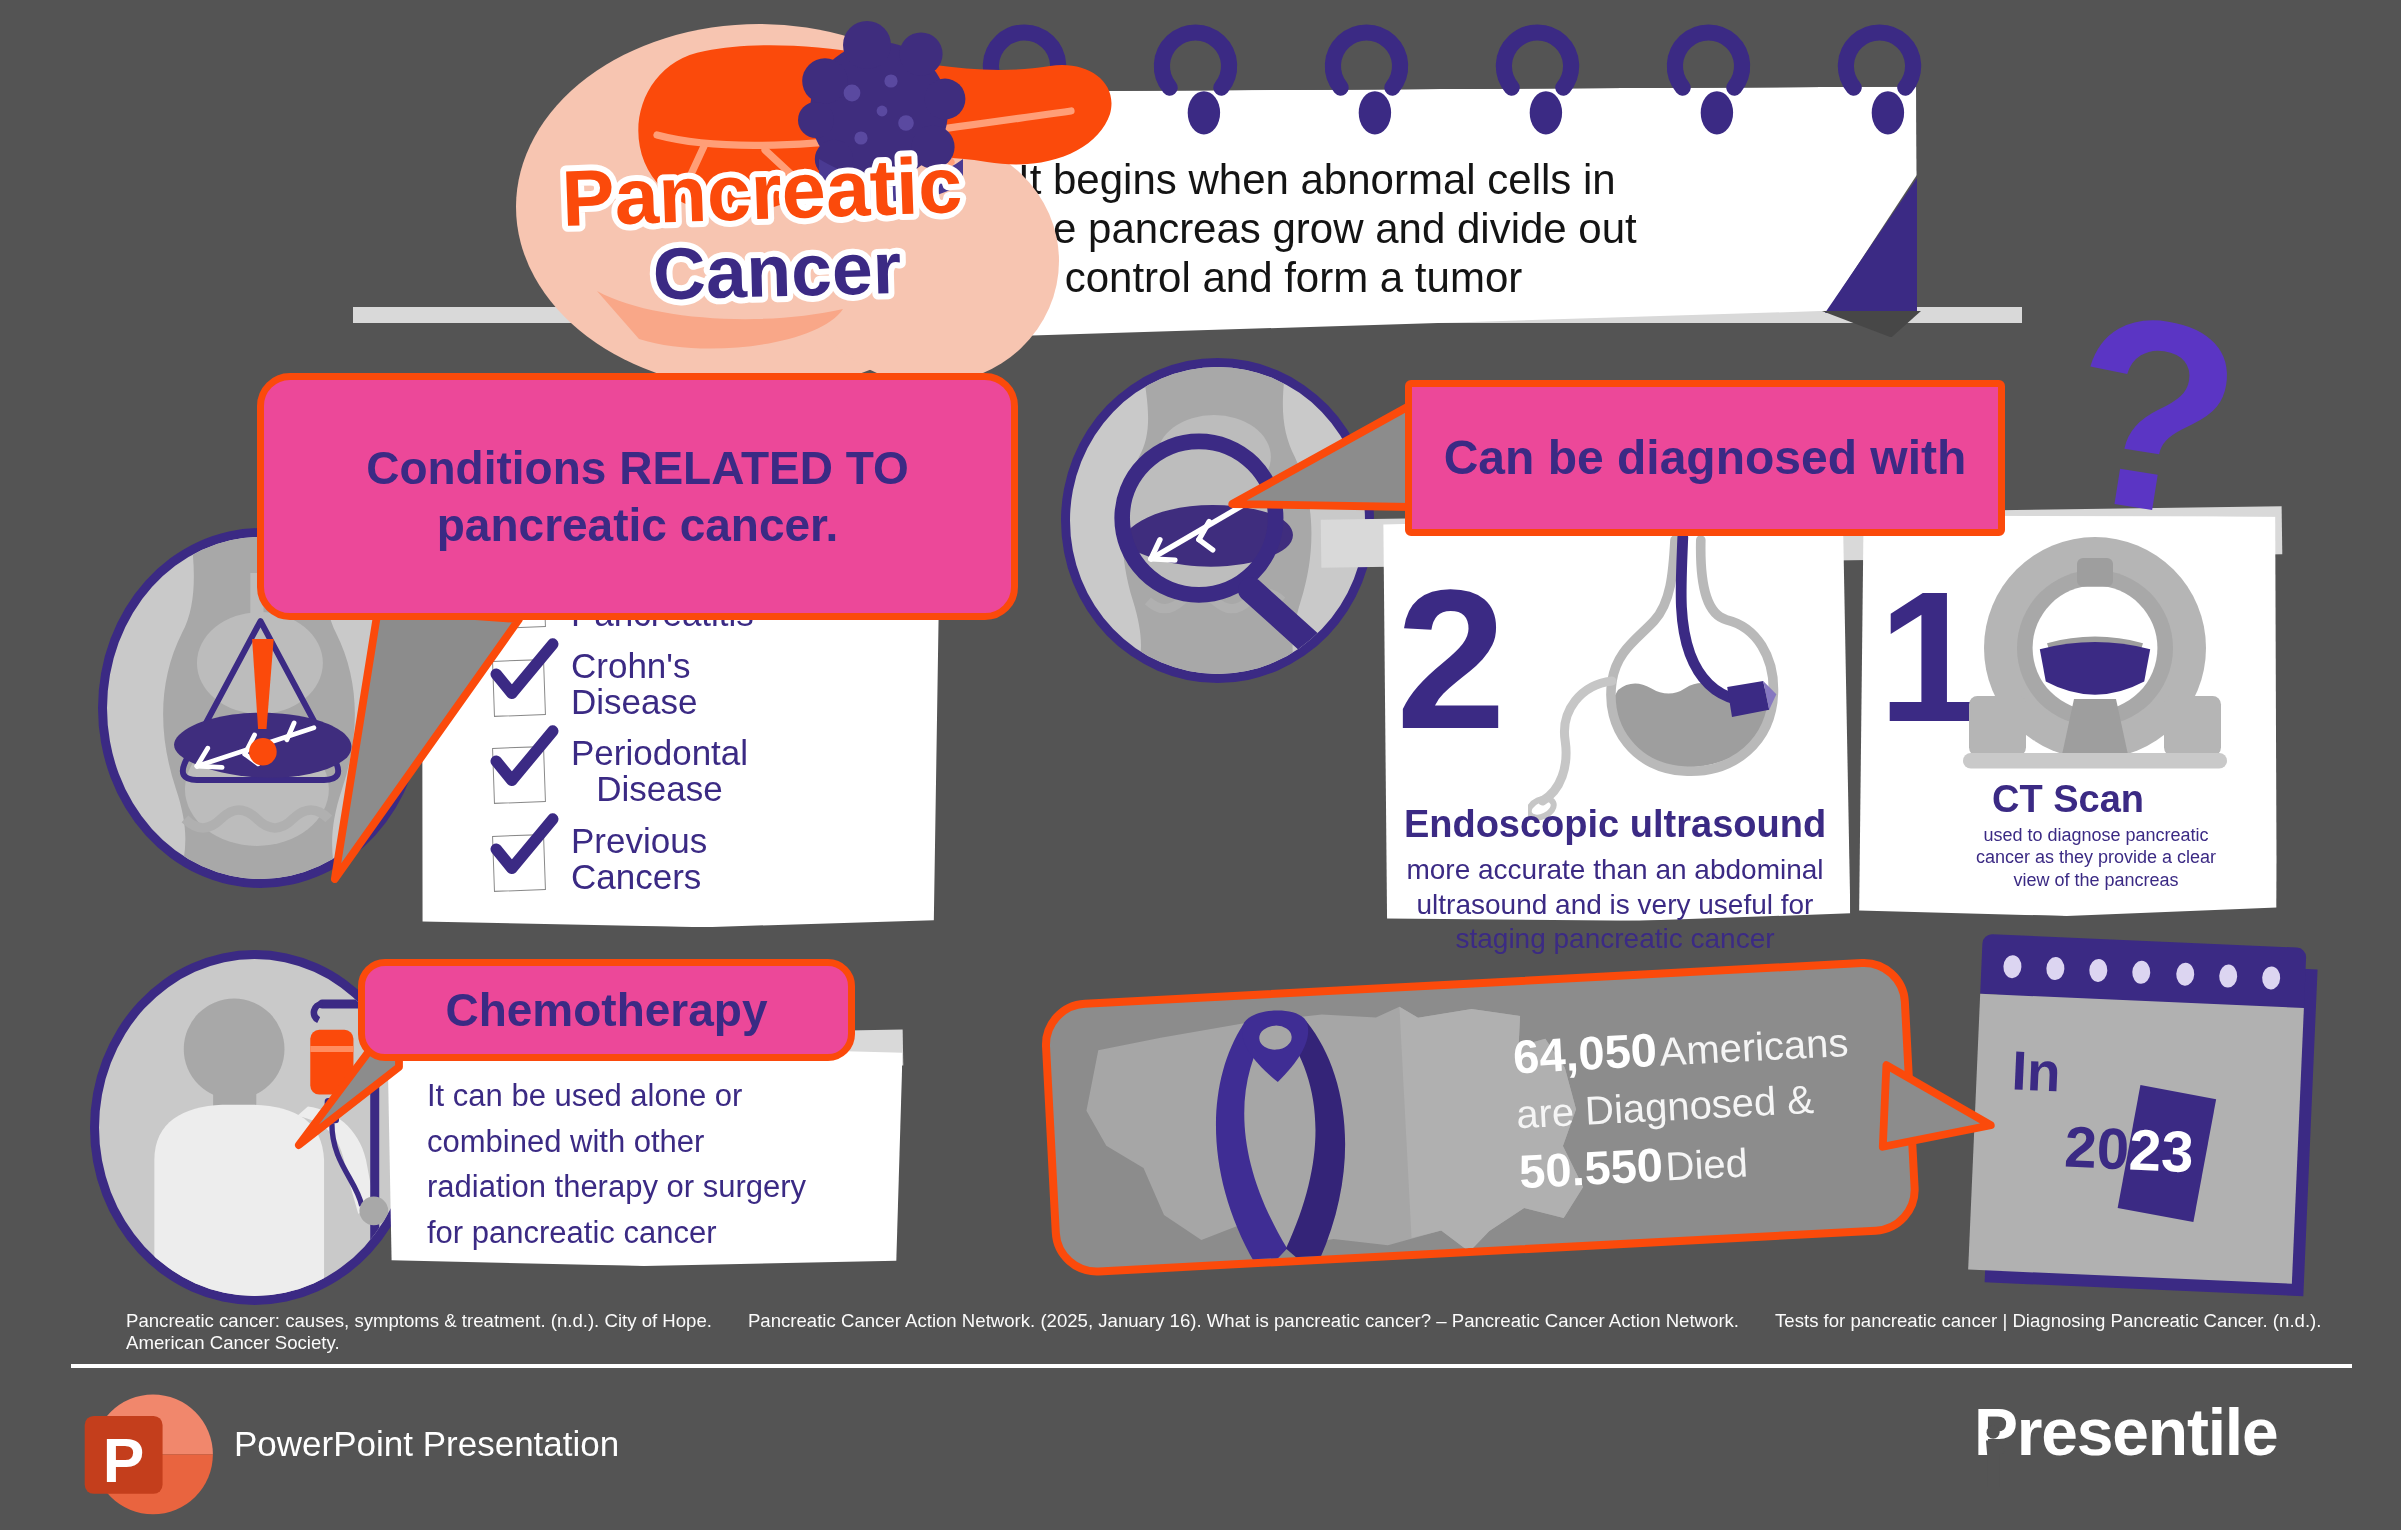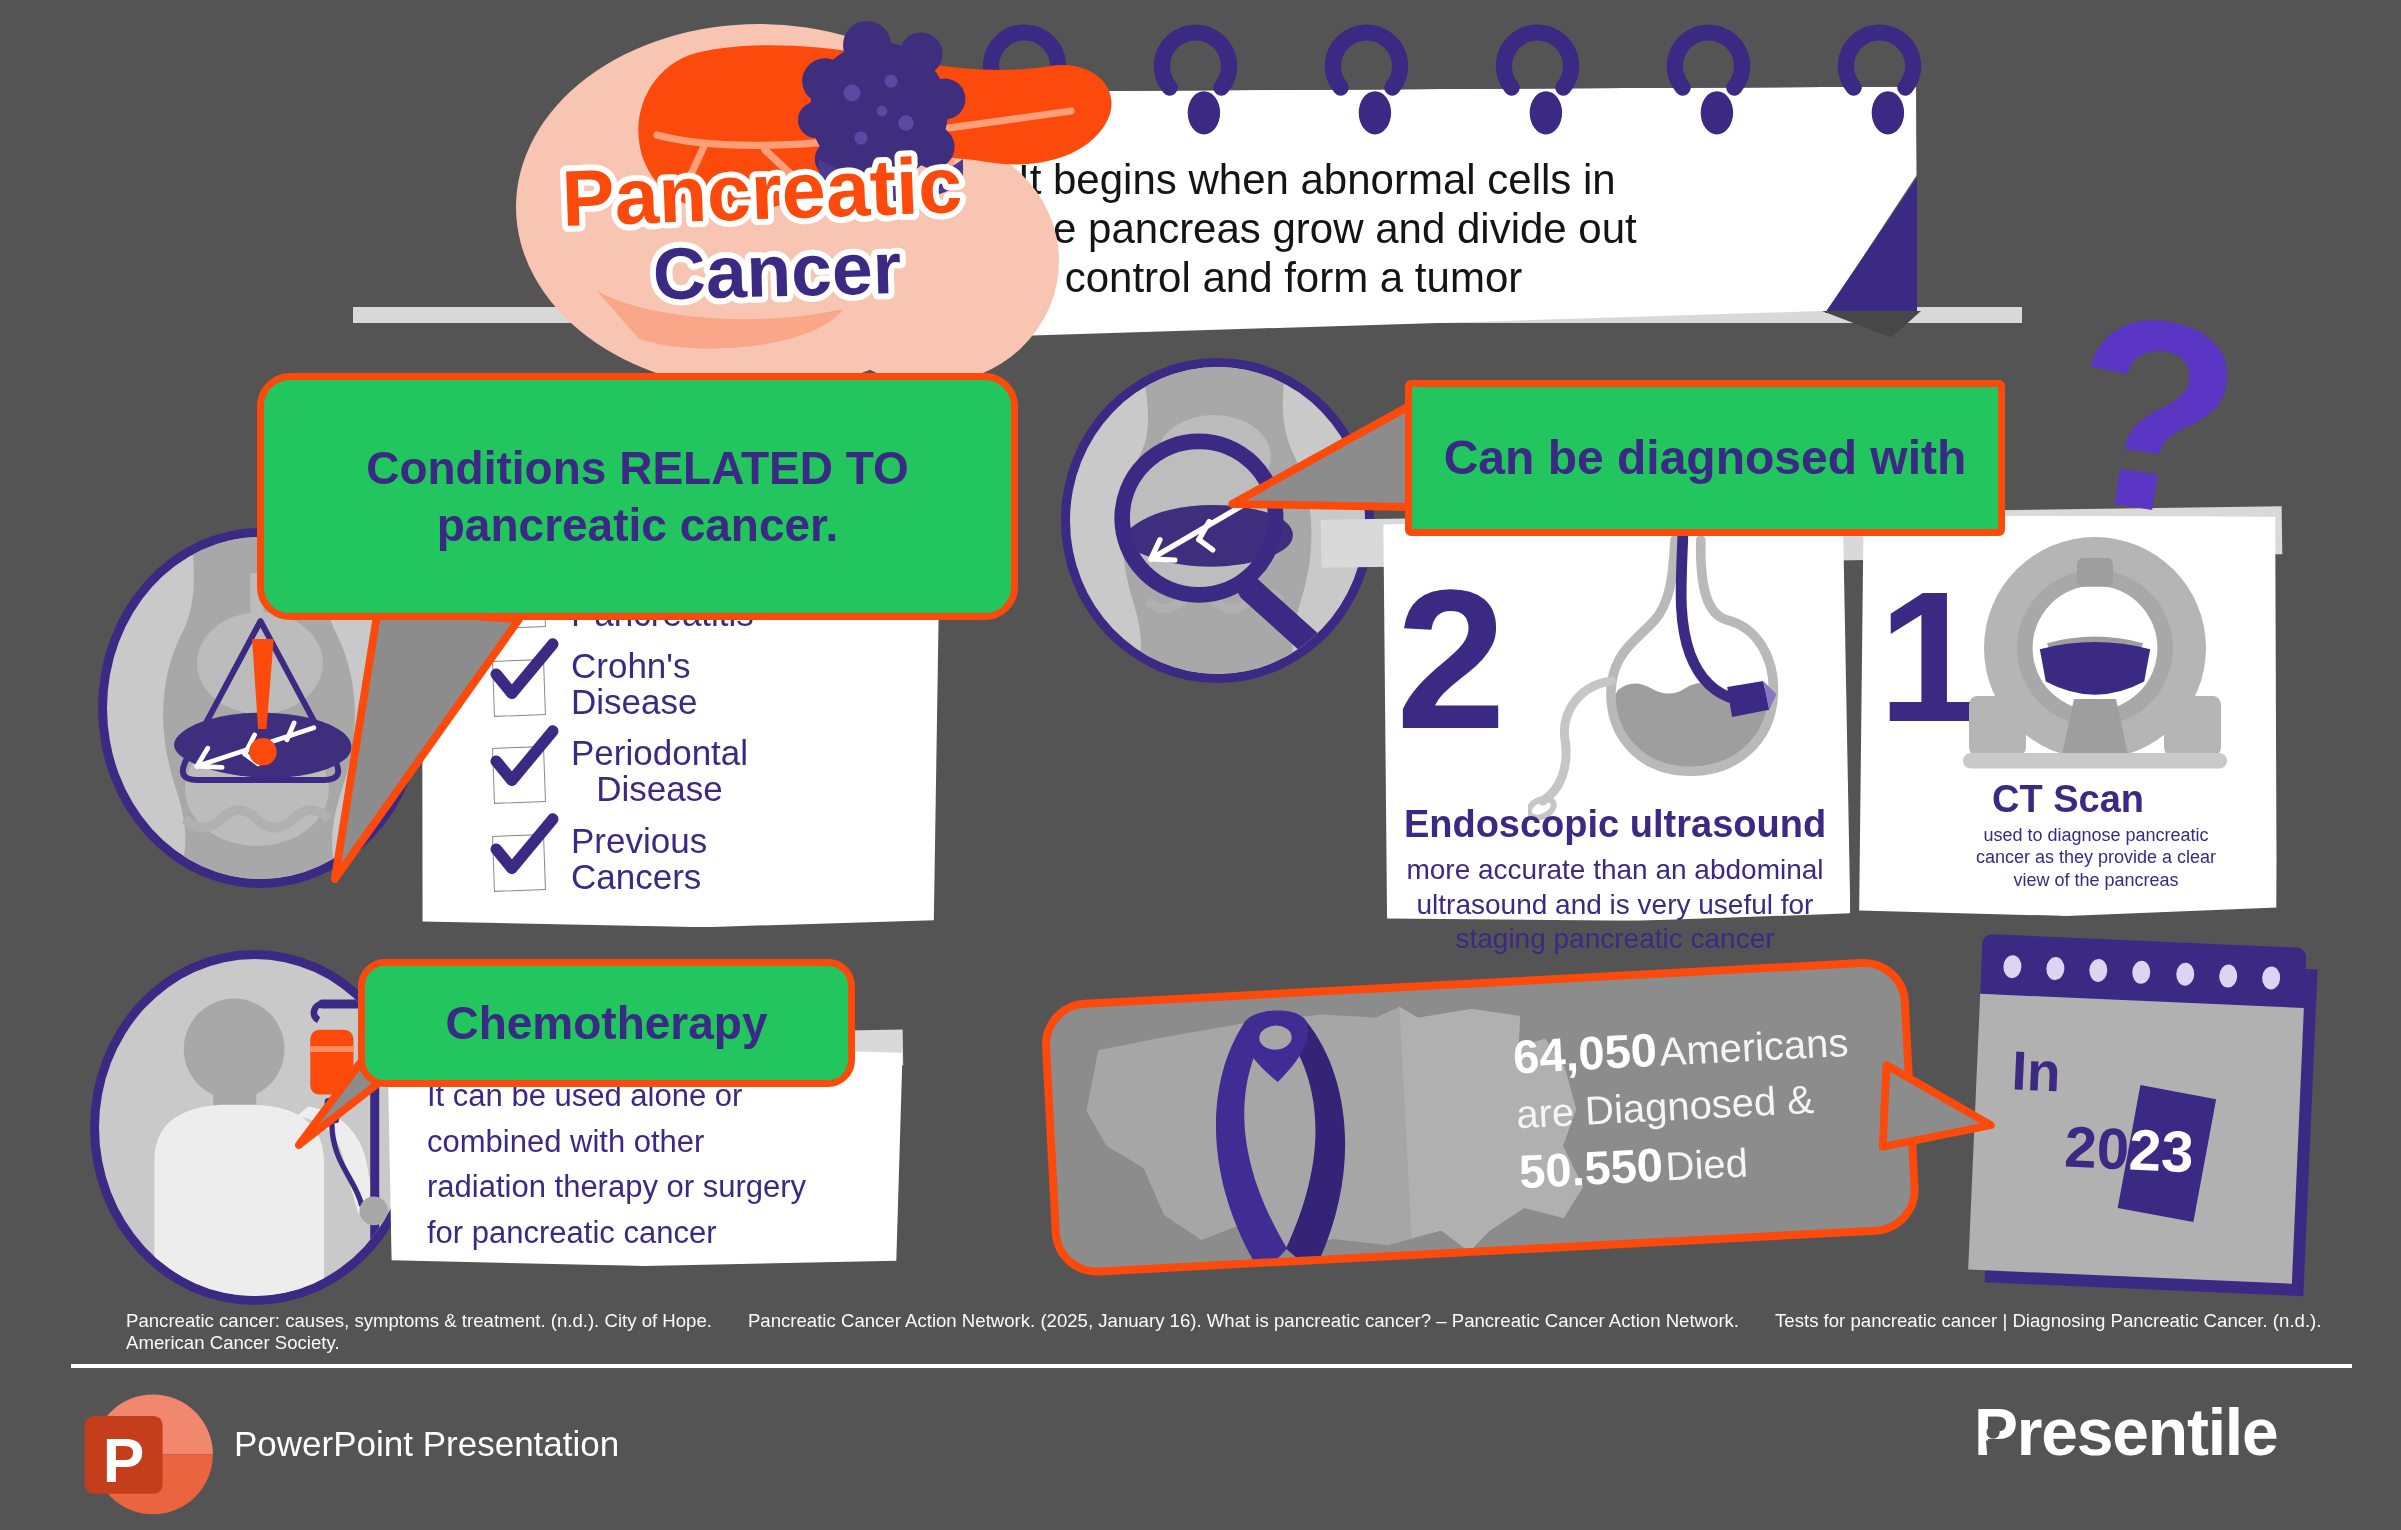--- a/index.html
+++ b/index.html
@@ -1,21 +1,21 @@
 <!DOCTYPE html>
 <html style="font-size:9.6px"><head>
 <meta charset="utf-8">
 <style>
   html,body{margin:0;padding:0;background:#2e2e2e;}
   #slide{position:relative;width:2401px;height:1531px;background:#545454;overflow:hidden;
          font-family:"Liberation Sans", sans-serif;}
   .abs{position:absolute;}
   .paper{background:#ffffff;}
   .shadowband{background:#d9d9d9;}
-  .bubble{background:#22c55e;border:7.8px solid #fb4a0b;border-radius:33px;box-sizing:border-box;
+  .bubble{background:#ec4899;border:7.8px solid #fb4a0b;border-radius:33px;box-sizing:border-box;
           display:flex;align-items:center;justify-content:center;text-align:center;}
   .bubble-text{color:#3b2a84;font-weight:700;white-space:pre-line;line-height:1.22;}
   .circle-illus{border:9px solid #3b2a84;border-radius:50%;background:#c9c9c9;overflow:hidden;box-sizing:border-box;}
   .purple{color:#3b2a84;}
   .pre{white-space:pre-line;}
   .cardtitle{color:#3b2a84;font-weight:800;text-align:center;}
   .carddesc{color:#3b2a84;text-align:center;white-space:pre-line;line-height:1.24;}
   .bignum{color:#3b2a84;font-weight:800;line-height:1;}
   .check-row{position:absolute;left:0;width:312px;height:84px;}
   .checkbox{position:absolute;left:0;top:12px;width:50px;height:54px;background:#fff;
@@ -264,21 +264,21 @@
       <path d="M 352,150 L 424,150" stroke="#ff8d60" stroke-width="10"></path>
       <rect x="376" y="232" width="24" height="42" rx="6" fill="#3b2a84"></rect>
       <path d="M 388,274 C 388,340 430,370 438,412" stroke="#3b2a84" stroke-width="9" fill="none"></path>
       <circle cx="458" cy="420" r="24" fill="#a8a8a8"></circle>
     </svg>
   </div>
 
   <svg class="abs" style="left:288px;top:1004px;z-index:6;" width="120" height="150" viewBox="0 0 200 250">
     <polygon points="185,12 185,105 18,235" fill="#8c8c8c" stroke="#fb4a0b" stroke-width="13" stroke-linejoin="round"></polygon>
   </svg>
-  <div class="abs bubble" style="left:358px;top:959px;width:497px;height:128px;z-index:7;border-radius:27px;">
+  <div class="abs bubble" style="left:358px;top:959px;width:497px;height:102px;z-index:7;border-radius:27px;">
     <div class="bubble-text" style="font-size:46px;">Chemotherapy</div>
   </div>
 
   <div class="abs shadowband" style="left:384px;top:1034px;width:519px;height:36px;z-index:3;transform:rotate(-1deg);"></div>
   <div class="abs paper" style="left:387px;top:1046px;width:515px;height:220px;z-index:4;transform:rotate(0.3deg);
               clip-path:polygon(0% 2%, 50% 0%, 100% 2.5%, 99% 97%, 50% 100%, 1% 98%);"></div>
   <div class="abs purple pre" style="left:427px;top:1073px;width:432px;z-index:5;font-size:31px;line-height:1.47;">It can be used alone or
 combined with other
 radiation therapy or surgery
 for pancreatic cancer</div>

